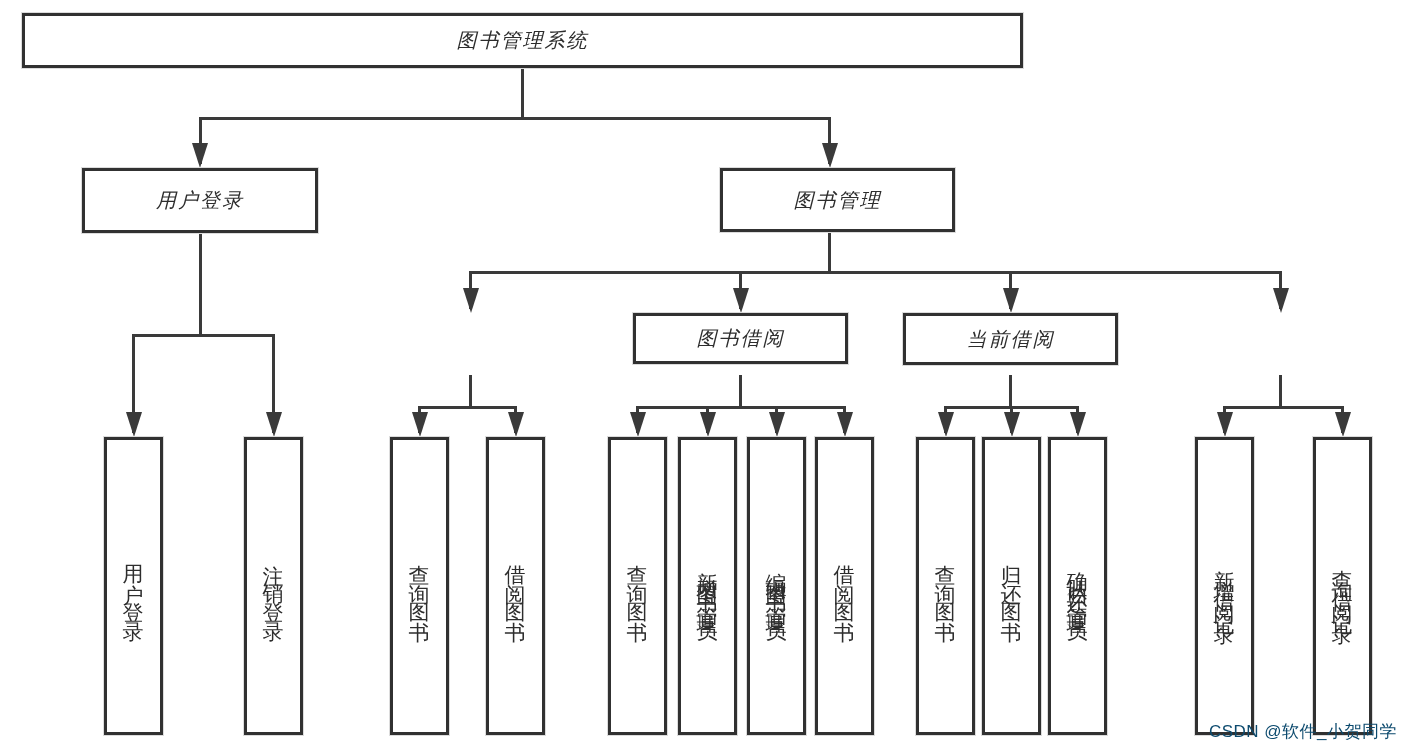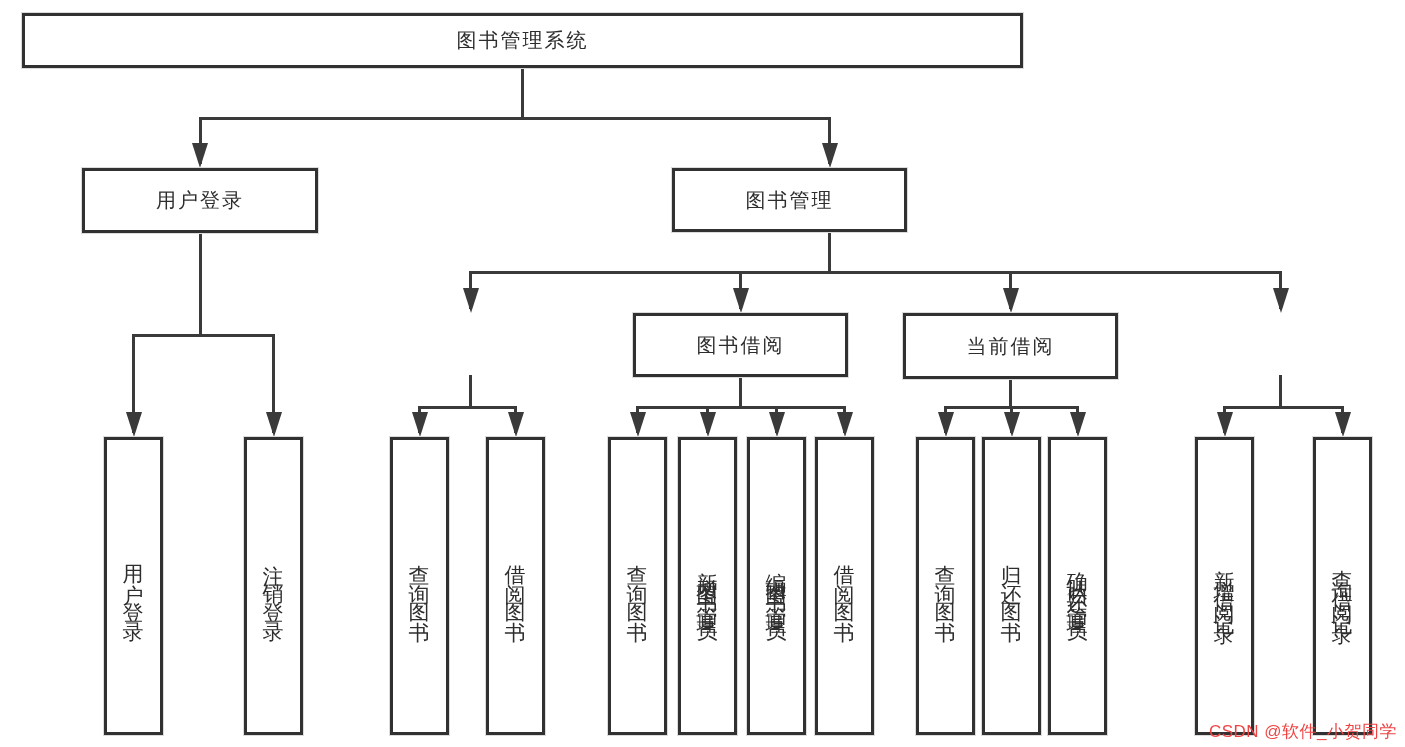--- a/index.html
+++ b/index.html
@@ -20,20 +20,21 @@
     align-items: center;
     justify-content: center;
     box-shadow: 0 0 0 1px #dcdcdc;
     z-index: 1;
   }
   .hlabel {
     font-size: 20px;
     color: var(--text, #2d2d2d);
     letter-spacing: 2px;
     white-space: nowrap;
+    font-style: italic;
   }
   .vtext {
     writing-mode: vertical-rl;
     font-size: 21px;
     line-height: 1;
     color: var(--text, #2d2d2d);
   }
   .line {
     position: absolute;
     background: var(--line, #3a3a3a);
@@ -64,28 +65,28 @@
 
 <div class="canvas">
 
   <div class="box" style="left:22px; top:13px; width:1001px; height:55px;">
     <span class="hlabel">图书管理系统</span>
   </div>
 
   <div class="box" style="left:82px; top:168px; width:236px; height:65px;">
     <span class="hlabel">用户登录</span>
   </div>
-  <div class="box" style="left:672px; top:168px; width:235px; height:64px;">
+  <div class="box" style="left:720px; top:168px; width:235px; height:64px;">
     <span class="hlabel">图书管理</span>
   </div>
 
-  <div class="box" style="left:633px; top:313px; width:215px; height:64px;">
+  <div class="box" style="left:633px; top:313px; width:215px; height:51px;">
     <span class="hlabel">图书借阅</span>
   </div>
-  <div class="box" style="left:903px; top:313px; width:215px; height:66px;">
+  <div class="box" style="left:903px; top:313px; width:215px; height:52px;">
     <span class="hlabel">当前借阅</span>
   </div>
 
   <div class="box" style="left:104px; top:437px; width:59px; height:298px;">
     <span class="vtext" style="letter-spacing: 19px;">用户登录</span>
   </div>
   <div class="box" style="left:244px; top:437px; width:59px; height:298px;">
     <span class="vtext" style="letter-spacing: 19px;">注销登录</span>
   </div>
 
@@ -174,14 +175,14 @@
       <div class="line" style="left: 1076px; top: 407px; width: 3px; height: 26px;"></div>
       <div class="arrowhead" style="left: 1069.5px; top: 412px;"></div>
       <div class="line" style="left: 1279px; top: 375px; width: 3px; height: 32px;"></div>
       <div class="line" style="left: 1223px; top: 405.5px; width: 121px; height: 3px;"></div>
       <div class="line" style="left: 1223px; top: 407px; width: 3px; height: 26px;"></div>
       <div class="arrowhead" style="left: 1216.5px; top: 412px;"></div>
       <div class="line" style="left: 1341px; top: 407px; width: 3px; height: 26px;"></div>
       <div class="arrowhead" style="left: 1334.5px; top: 412px;"></div>
     </div>
 
-  <div class="watermark" style="color: #ef4444;">CSDN @软件_小贺同学</div>
+  <div class="watermark" style="color: #0c4a6e;">CSDN @软件_小贺同学</div>
 </div>
 
 </body></html>

